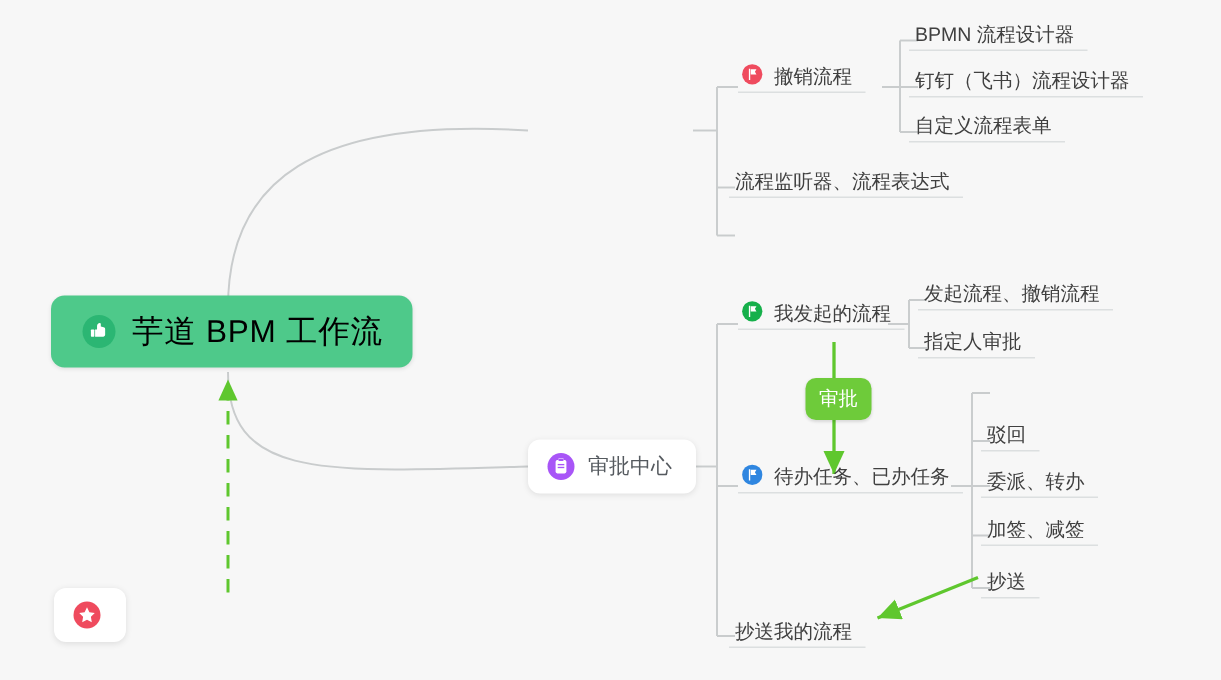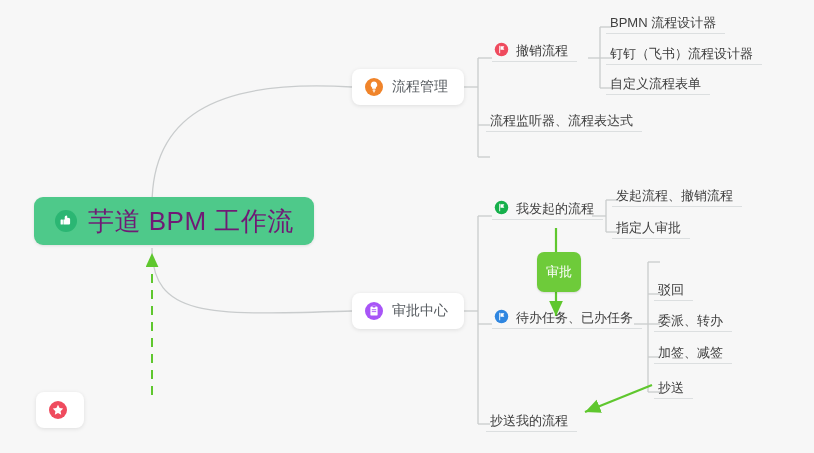--- a/index.html
+++ b/index.html
@@ -31,22 +31,22 @@
   
   .root {
     background: #4ec98a;
     border-radius: 9px;
     padding: 0 20px;
     height: 48px;
     box-shadow: 0 1px 3px rgba(0,0,0,.10);
     gap: 10px;
   }
   .root .label {
-    color: #701a75;
-    font-size: 26px;
+    color: #000000;
+    font-size: 21px;
     letter-spacing: .5px;
   }
 
   
   .card {
     background: #ffffff;
     border-radius: 8px;
     height: 36px;
     padding: 0 16px 0 12px;
     box-shadow: 0 1px 4px rgba(0,0,0,.10);
@@ -63,21 +63,21 @@
     align-items: flex-end;
     padding-bottom: 4px;
   }
   .leaf .label { color: #404040; font-size: 13px; line-height: 1; }
   .leaf.with-icon { padding-left: 2px; }
 
   
   .pill {
     background: #6ecb3a;
     border-radius: 7px;
-    height: 40px;
+    height: 28px;
     padding: 0 9px;
     justify-content: center;
     box-shadow: 0 1px 2px rgba(0,0,0,.12);
   }
   .pill .label { color: #ffffff; font-size: 13px; }
 
   
   .ic {
     flex: 0 0 auto;
     display: inline-flex;
@@ -163,31 +163,20 @@
 
   <div class="node card" style="left:36px; top:392px;">
     <span class="ic ic-20">
       <svg viewBox="0 0 20 20">
         <circle cx="10" cy="10" r="9" fill="#ef4b5e"></circle>
         <path d="M10 4.8l1.6 3.3 3.6.5-2.6 2.6.6 3.6L10 13.1l-3.2 1.7.6-3.6L4.8 8.6l3.6-.5z" fill="#fff"></path>
       </svg>
     </span>
   </div>
 
-  <div class="node card" style="left:352px; top:69px;">
-    <span class="ic ic-20">
-      <svg viewBox="0 0 20 20">
-        <circle cx="10" cy="10" r="9" fill="#f0842a"></circle>
-        <path d="M10 4.6a3.3 3.3 0 0 0-1.9 6v1.2h3.8v-1.2A3.3 3.3 0 0 0 10 4.6z" fill="#fff"></path>
-        <rect x="8.6" y="12.6" width="2.8" height="1.1" rx=".5" fill="#fff"></rect>
-        <rect x="9" y="14.2" width="2" height="1" rx=".5" fill="#fff"></rect>
-      </svg>
-    </span>
-    <span class="label">流程管理</span>
-  </div>
 
   <div class="node leaf with-icon" style="left:492px; top:32px;">
     <span class="ic ic-15">
       <svg viewBox="0 0 16 16">
         <circle cx="8" cy="8" r="7.2" fill="#ef4b5e"></circle>
         <path d="M5.6 4h.95v8h-.95z" fill="#fff"></path>
         <path d="M6.9 4.4h4.1l-1.1 1.9 1.1 1.9H6.9z" fill="#fff"></path>
       </svg>
     </span>
     <span class="label">撤销流程</span>

